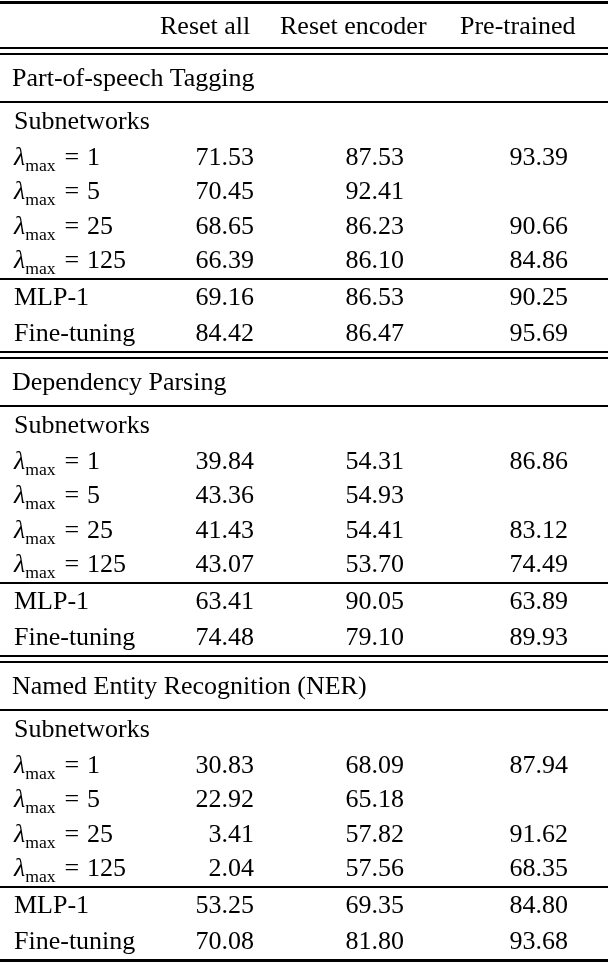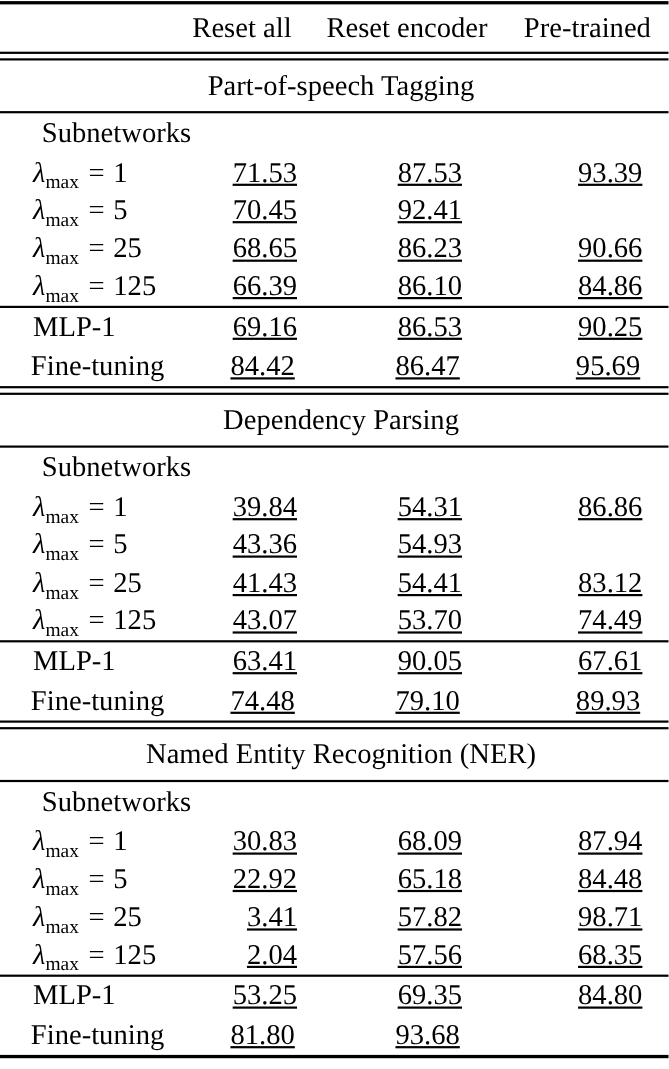--- a/index.html
+++ b/index.html
@@ -15,28 +15,28 @@
     box-sizing: border-box;
     padding-top: 1px;
   }
   .row {
     display: grid;
     grid-template-columns: 160px 120px 180px 148px;
     align-items: center;
   }
   .h-header { height: 43px; }
   .h-title  { height: 45.5px; }
-  .h-group  { height: 37px; margin-left: 24px; }
-  .h-data   { height: 34.5px; margin-left: 16px; }
-  .h-ft     { height: 37px; padding-left: 14px; }
+  .h-group  { height: 37px; }
+  .h-data   { height: 34.5px; }
+  .h-ft     { height: 37px; }
   .label-cell { padding-left: 14px; white-space: nowrap; }
-  .title-cell { grid-column: 1 / -1; padding-left: 12px; white-space: nowrap; text-align: center; }
-  .header-cell { text-align: center; white-space: nowrap; }
+  .title-cell { grid-column: 1 / -1; padding-left: 12px; white-space: nowrap; }
+  .header-cell { white-space: nowrap; }
   .num-cell { text-align: center; }
-  .num { display: inline-block; width: 68px; text-align: right; white-space: nowrap; text-decoration: underline; }
+  .num { display: inline-block; width: 68px; text-align: right; white-space: nowrap; }
   .rule        { height: 0; border-top: 2px solid #000; }
   .rule-thick  { height: 0; border-top: 3px solid #000; }
   .rule-double { height: 4px; border-top: 2px solid #000; border-bottom: 2px solid #000; }
   .lam { font-style: italic; }
   .lam-sub { font-size: 0.68em; line-height: 0; }
   .eq { margin: 0 0.30em 0 0.34em; }
 </style>
 </head>
 <body>
 
@@ -128,21 +128,21 @@
           <div class="label-cell"><span class="lam">λ</span><sub class="lam-sub">max</sub><span class="eq">=</span><span>125</span></div>
           <div class="num-cell"><span class="num">43.07</span></div>
           <div class="num-cell"><span class="num">53.70</span></div>
           <div class="num-cell"><span class="num">74.49</span></div>
         </div>
         <div class="rule"></div>
         <div class="row h-data">
           <div class="label-cell">MLP-1</div>
           <div class="num-cell"><span class="num">63.41</span></div>
           <div class="num-cell"><span class="num">90.05</span></div>
-          <div class="num-cell"><span class="num">67.61</span></div>
+          <div class="num-cell"><span class="num">63.89</span></div>
         </div>
         <div class="row h-ft">
           <div class="label-cell">Fine-tuning</div>
           <div class="num-cell"><span class="num">74.48</span></div>
           <div class="num-cell"><span class="num">79.10</span></div>
           <div class="num-cell"><span class="num">89.93</span></div>
         </div>
         <div class="rule-double"></div>
       </div>
       <div>
@@ -156,43 +156,43 @@
         <div class="row h-data">
           <div class="label-cell"><span class="lam">λ</span><sub class="lam-sub">max</sub><span class="eq">=</span><span>1</span></div>
           <div class="num-cell"><span class="num">30.83</span></div>
           <div class="num-cell"><span class="num">68.09</span></div>
           <div class="num-cell"><span class="num">87.94</span></div>
         </div>
         <div class="row h-data">
           <div class="label-cell"><span class="lam">λ</span><sub class="lam-sub">max</sub><span class="eq">=</span><span>5</span></div>
           <div class="num-cell"><span class="num">22.92</span></div>
           <div class="num-cell"><span class="num">65.18</span></div>
-          <div class="num-cell"><span class="num">84.48</span></div>
         </div>
         <div class="row h-data">
           <div class="label-cell"><span class="lam">λ</span><sub class="lam-sub">max</sub><span class="eq">=</span><span>25</span></div>
           <div class="num-cell"><span class="num">3.41</span></div>
           <div class="num-cell"><span class="num">57.82</span></div>
-          <div class="num-cell"><span class="num">98.71</span></div>
+          <div class="num-cell"><span class="num">91.62</span></div>
         </div>
         <div class="row h-data">
           <div class="label-cell"><span class="lam">λ</span><sub class="lam-sub">max</sub><span class="eq">=</span><span>125</span></div>
           <div class="num-cell"><span class="num">2.04</span></div>
           <div class="num-cell"><span class="num">57.56</span></div>
           <div class="num-cell"><span class="num">68.35</span></div>
         </div>
         <div class="rule"></div>
         <div class="row h-data">
           <div class="label-cell">MLP-1</div>
           <div class="num-cell"><span class="num">53.25</span></div>
           <div class="num-cell"><span class="num">69.35</span></div>
           <div class="num-cell"><span class="num">84.80</span></div>
         </div>
         <div class="row h-ft">
           <div class="label-cell">Fine-tuning</div>
+          <div class="num-cell"><span class="num">70.08</span></div>
           <div class="num-cell"><span class="num">81.80</span></div>
           <div class="num-cell"><span class="num">93.68</span></div>
         </div>
       </div>
     </div>
 
   <div class="rule-thick"></div>
 </div>
 
 </body></html>

